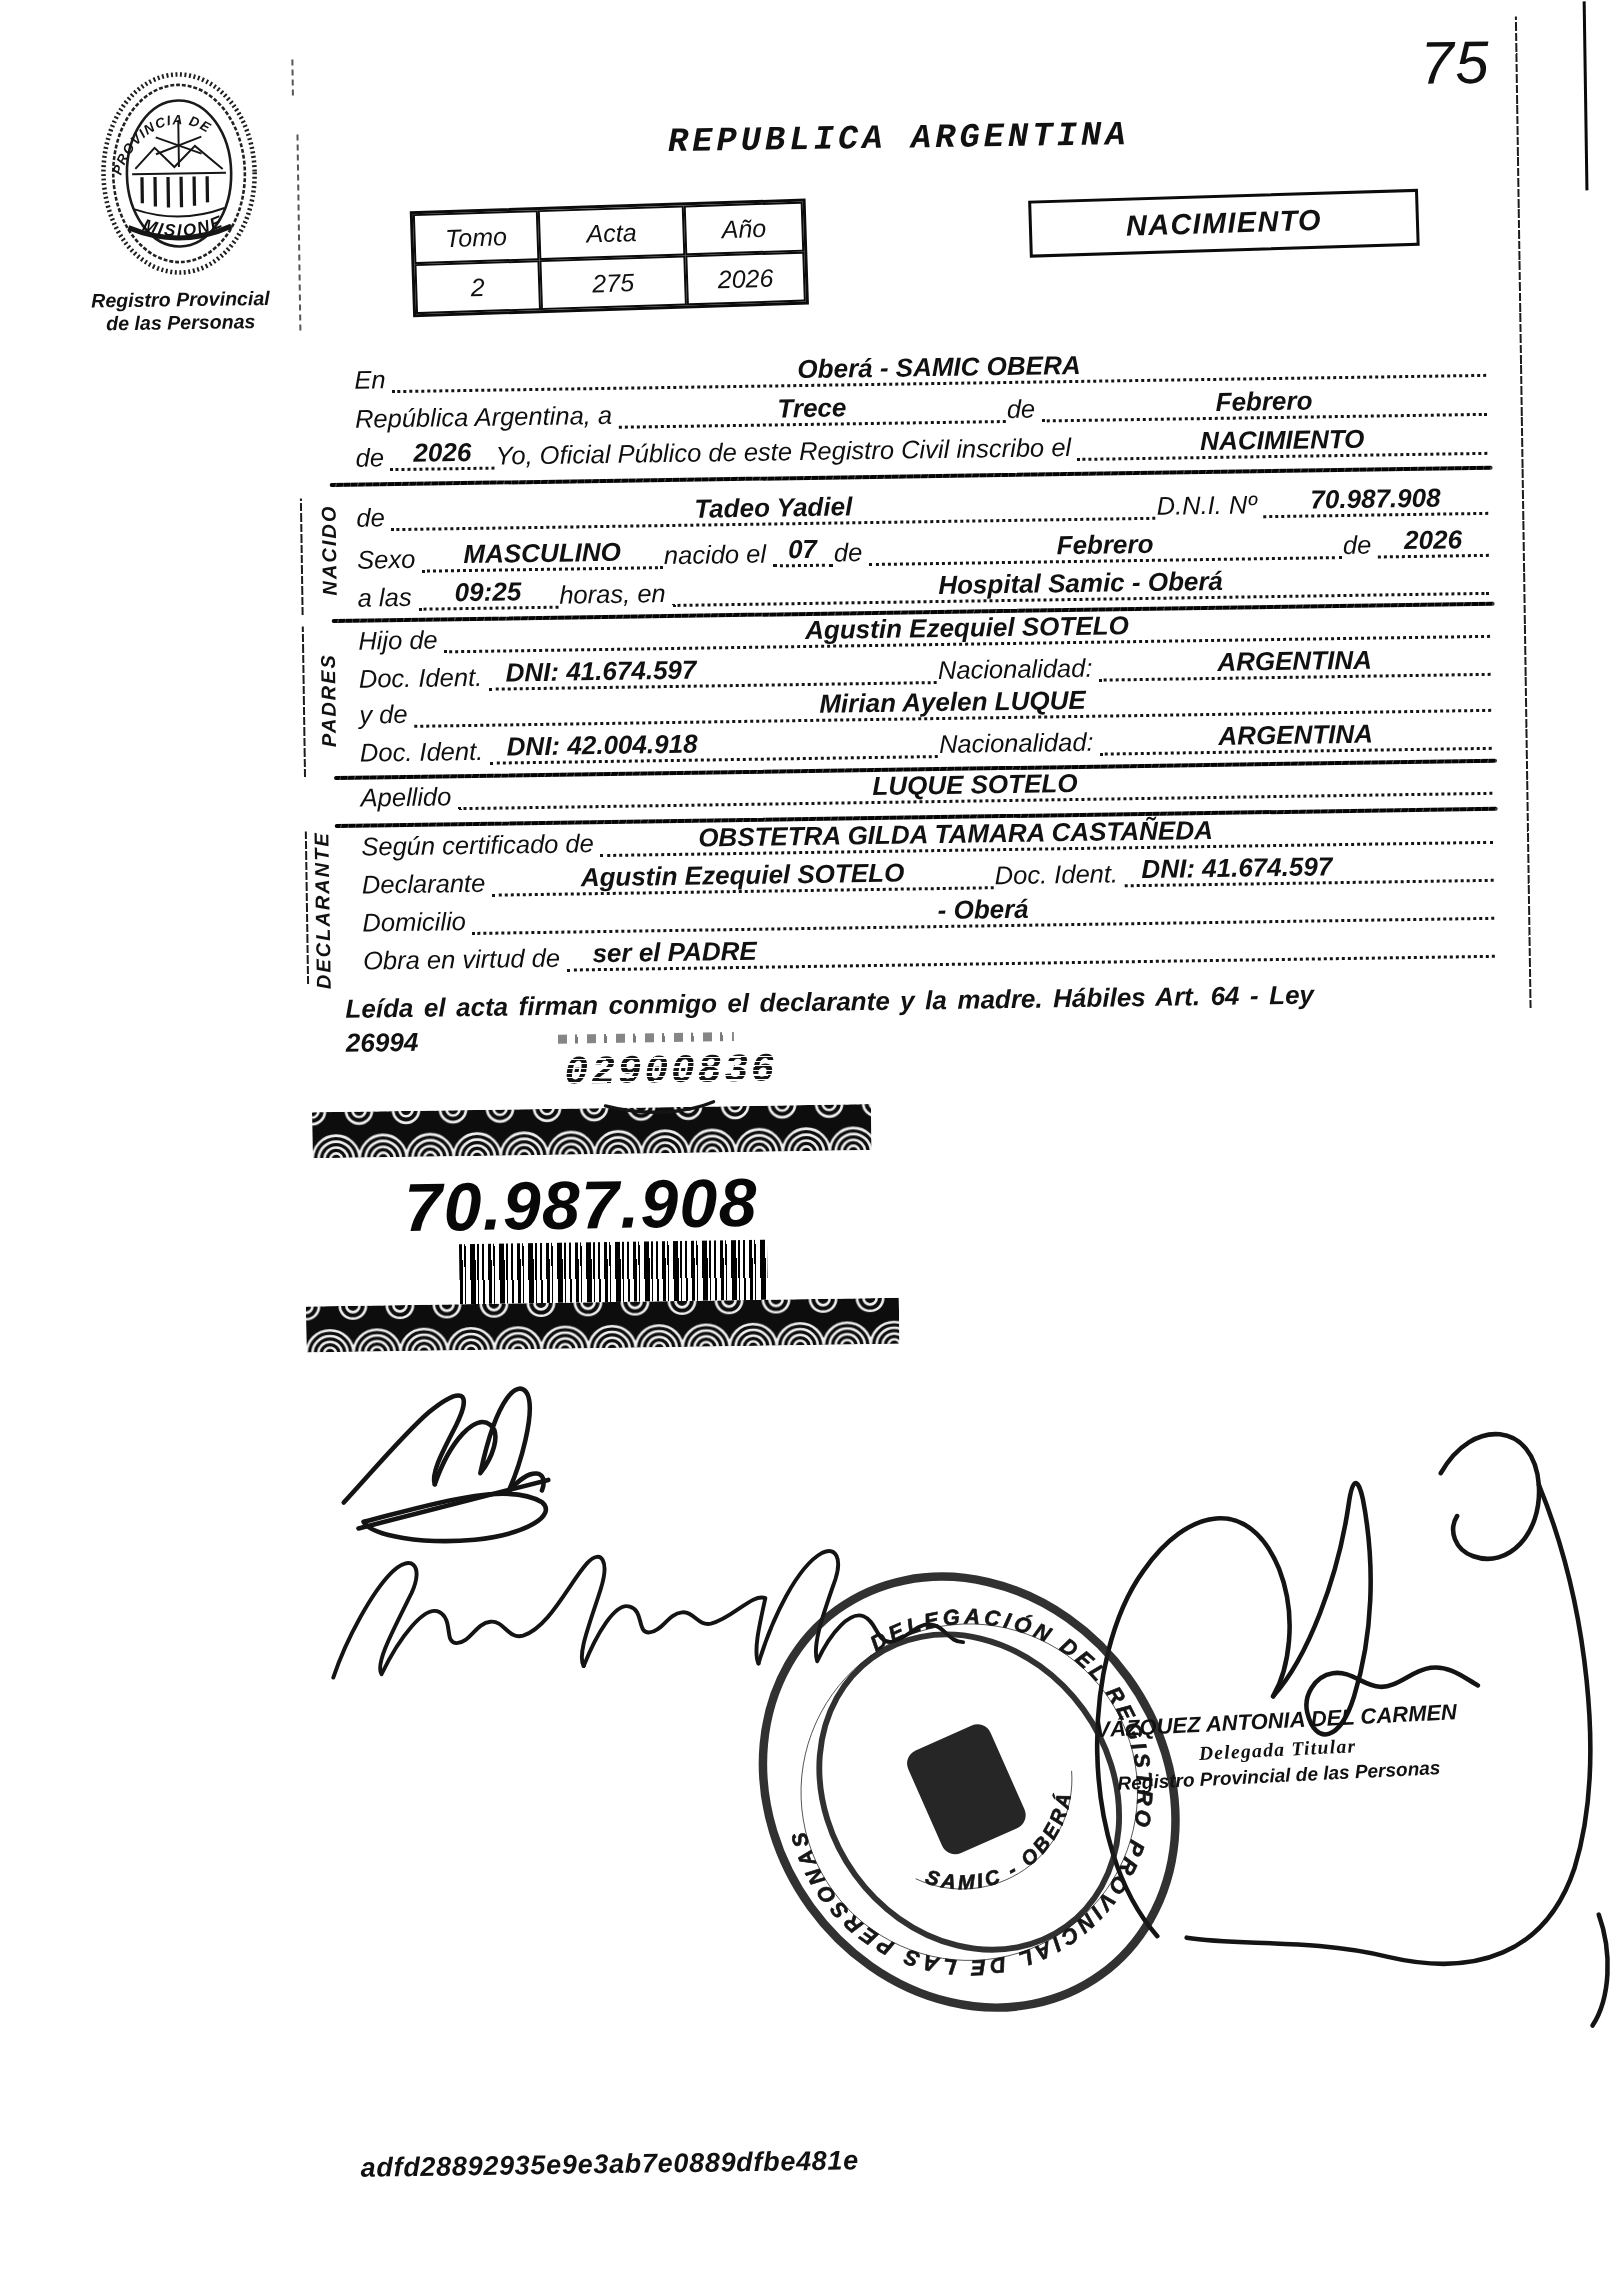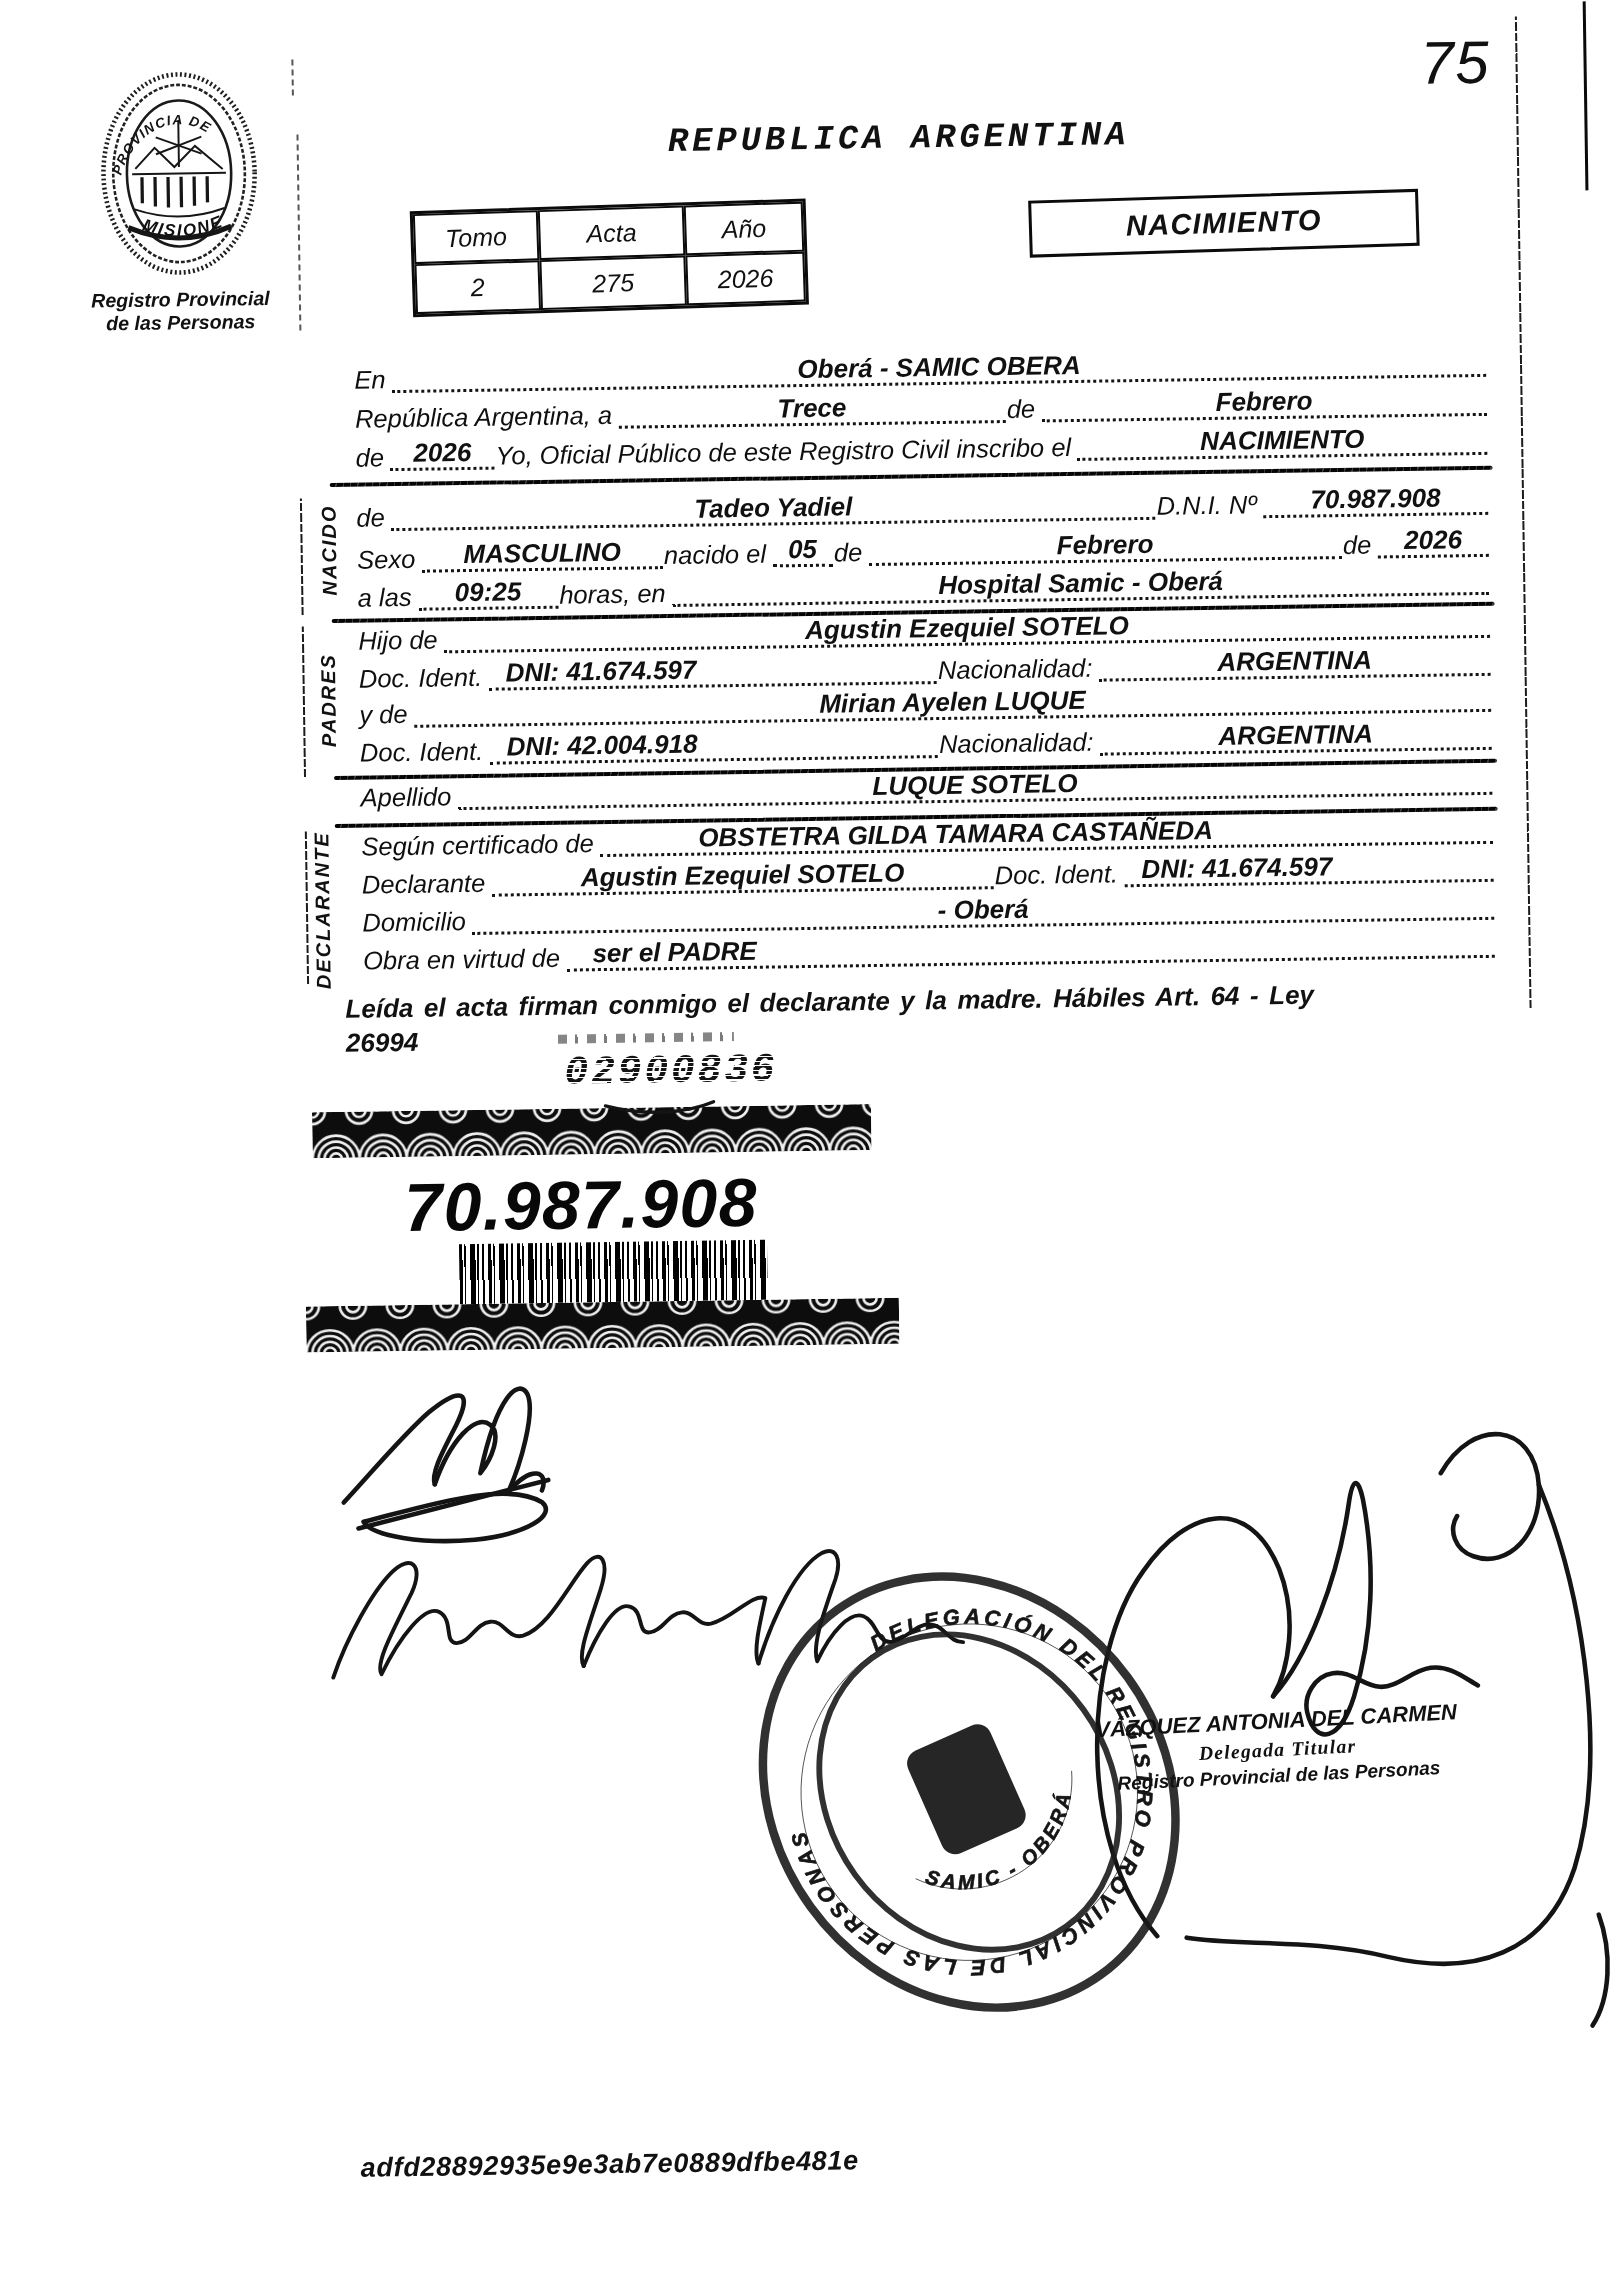--- a/index.html
+++ b/index.html
@@ -139,21 +139,21 @@
     <div class="row" style="top:491px">
       <span class="lb">de</span>
       <span class="fl grow">Tadeo Yadiel</span>
       <span class="lb">D.N.I. Nº</span>
       <span class="fl" style="flex:0 0 225px">70.987.908</span>
     </div>
     <div class="row" style="top:533px">
       <span class="lb">Sexo</span>
       <span class="fl" style="flex:0 0 241px">MASCULINO</span>
       <span class="lb">nacido el</span>
-      <span class="fl" style="flex:0 0 60px">05</span>
+      <span class="fl" style="flex:0 0 60px">07</span>
       <span class="lb">de</span>
       <span class="fl grow">Febrero</span>
       <span class="lb">de</span>
       <span class="fl" style="flex:0 0 111px">2026</span>
     </div>
     <div class="row" style="top:571px">
       <span class="lb">a las</span>
       <span class="fl" style="flex:0 0 140px">09:25</span>
       <span class="lb">horas, en</span>
       <span class="fl grow">Hospital Samic - Oberá</span>

